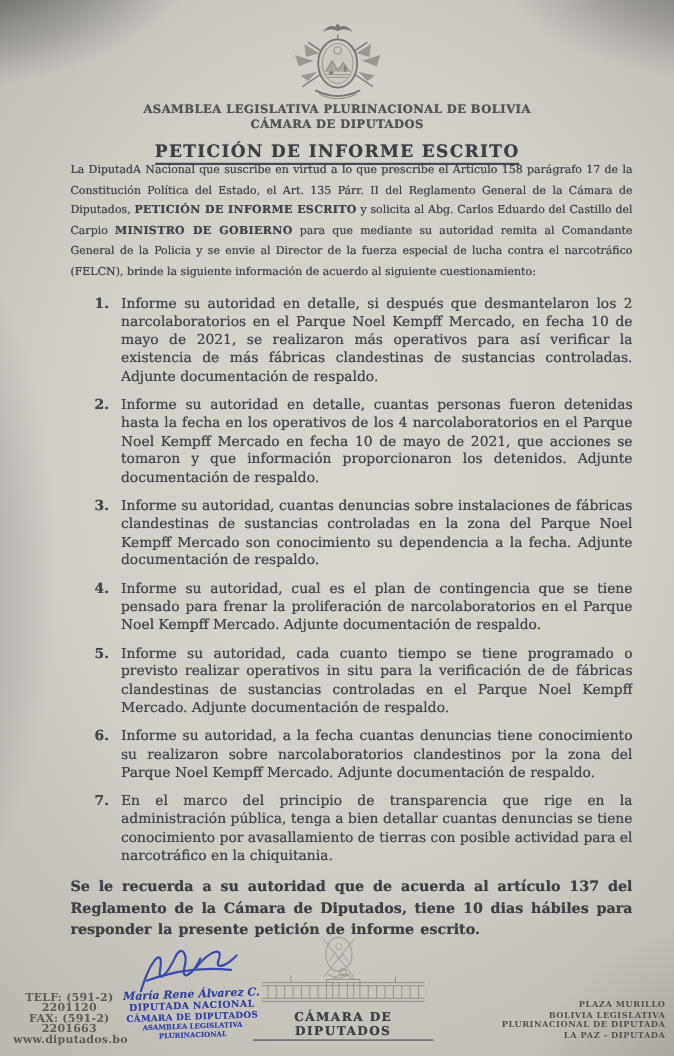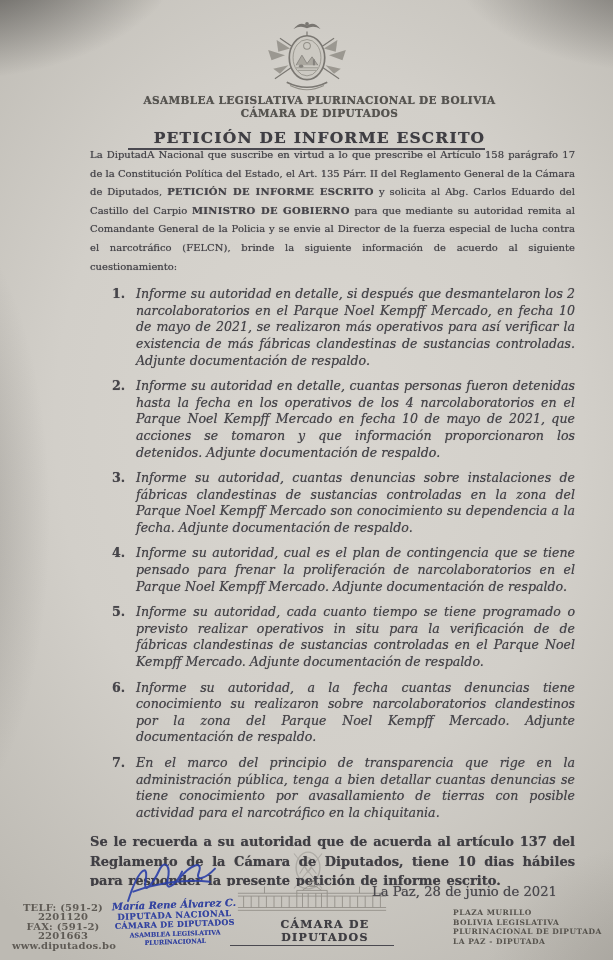--- a/index.html
+++ b/index.html
@@ -9,21 +9,21 @@
     overflow:hidden;
     font-family:"DejaVu Serif", serif;
     background:
       radial-gradient(ellipse 340px 200px at -50px -60px, rgba(30,29,28,.85), rgba(30,29,28,0) 70%),
       radial-gradient(ellipse 300px 160px at 660px -40px, rgba(52,50,48,.65), rgba(52,50,48,0) 70%),
       radial-gradient(ellipse 160px 420px at -70px 520px, rgba(85,82,78,.40), rgba(85,82,78,0) 75%),
       radial-gradient(ellipse 220px 180px at 650px 980px, rgba(120,116,110,.35), rgba(120,116,110,0) 75%),
       radial-gradient(ellipse 480px 640px at 52% 44%, #d9d6d0 0%, #d2cfc9 55%, #bdbab3 100%);
     color:#46454a;
   }
-  .soft{ text-shadow:0 0 .7px rgba(70,68,72,.75);padding-left:26px; }
+  .soft{ text-shadow:0 0 .7px rgba(70,68,72,.75); }
 
   
   .doc-header{ position:absolute; top:0; left:0; right:0; text-align:center; padding-top:18px; z-index:2;}
   .coa{ display:block; margin:0 auto; opacity:.88; }
   .org-line{ font-size:10.5px; line-height:12.5px; letter-spacing:.4px; color:#56544f; font-weight:bold; }
   .doc-title{ margin-top:9px; }
   .doc-title span{
     display:inline-block; font-size:15.5px; font-weight:bold; letter-spacing:1.2px;
     color:#3f3e43; border-bottom:2px solid #4a4950; padding-bottom:1px;
   }
@@ -31,21 +31,21 @@
   
   .doc-flow{
     position:absolute; top:146px; left:64px; right:38px; height:740px;
     overflow:hidden; z-index:2;
   }
   .intro{ font-size:10px; line-height:18.6px; text-align:justify; margin:0; }
   .intro b{ letter-spacing:.3px; }
   .q-list{ margin-top:10px; }
   .q-row{ display:flex; margin:0 0 9px 22px; }
   .q-num{ width:24px; flex:0 0 24px; font-weight:bold; font-size:12.6px; line-height:16.6px; }
-  .q-text{ flex:1; font-size:12.6px; line-height:16.6px; text-align:justify;font-style:italic; }
+  .q-text{ flex:1; font-size:12.6px; line-height:16.6px; text-align:justify; }
   .closing{ margin-top:11px; font-size:13px; font-weight:bold; line-height:19.5px; text-align:justify; word-spacing:1px; color:#403f44;}
 
   .date-line{ position:absolute; top:884px; right:56px; font-size:13.2px; color:#4a494e; z-index:3; }
 
   
   .footer-left{
     position:absolute; left:12px; bottom:10px; width:102px; text-align:center;
     font-size:10px; line-height:9.5px; color:#5f5b55; font-weight:bold; letter-spacing:.2px; z-index:2;
   }
   .sig-block{ position:absolute; left:104px; bottom:14px; width:140px; text-align:center; z-index:3; transform:rotate(-2deg); }
@@ -58,21 +58,21 @@
 
   .center-emblem{ position:absolute; left:287px; bottom:64px; opacity:.32; z-index:1; }
   .building-block{ position:absolute; left:230px; bottom:14px; width:164px; text-align:center; z-index:2; }
   .building-svg{ display:block; margin:0 auto 1px auto; opacity:.9; }
   .building-label{
     display:inline-block; font-size:11px; font-weight:bold; letter-spacing:1.3px; color:#3f3e43;
     border-bottom:1.5px solid #4a4950; padding-bottom:1px;
   }
 
   .footer-right{
-    position:absolute; right:8px; bottom:14px; width:152px; text-align:left;
+    position:absolute; right:8px; bottom:14px; width:152px; text-align:right;
     font-size:7.5px; line-height:9.5px; color:#55524c; font-weight:bold; letter-spacing:.5px; z-index:2;
   }
 </style>
 </head>
 <body>
 
 <div class="photo">
 
   <div class="doc-header">
     <svg class="coa" width="106" height="76" viewBox="0 0 120 90">
@@ -146,21 +146,20 @@
         </div>
       <div class="q-row">
           <span class="q-num">7.</span>
           <div class="q-text">En el marco del principio de transparencia que rige en la administración pública, tenga a bien detallar cuantas denuncias se tiene conocimiento por avasallamiento de tierras con posible actividad para el narcotráfico en la chiquitania.</div>
         </div>
     </div>
 
     <p class="closing">Se le recuerda a su autoridad que de acuerda al artículo 137 del Reglamento de la Cámara de Diputados, tiene 10 dias hábiles para responder la presente petición de informe escrito.</p>
   </div>
 
-  <div class="date-line soft">La Paz, 28 de junio de 2021</div>
 
   <div class="sig-block">
     <svg class="sig-svg" width="110" height="46" viewBox="0 0 120 50">
       <g stroke="#2b3fa8" stroke-width="2.2" fill="none" stroke-linecap="round" opacity=".9">
         <path d="M10,44 C22,10 34,2 30,22 C26,40 38,26 46,10 C52,0 58,8 54,22 C50,36 62,30 70,14"></path>
         <path d="M66,22 C80,6 94,2 88,16 C84,26 96,22 106,12"></path>
         <path d="M16,34 C40,26 70,22 100,26"></path>
       </g>
     </svg>
     <div class="stamp stamp-name">María Rene Álvarez C.</div>

